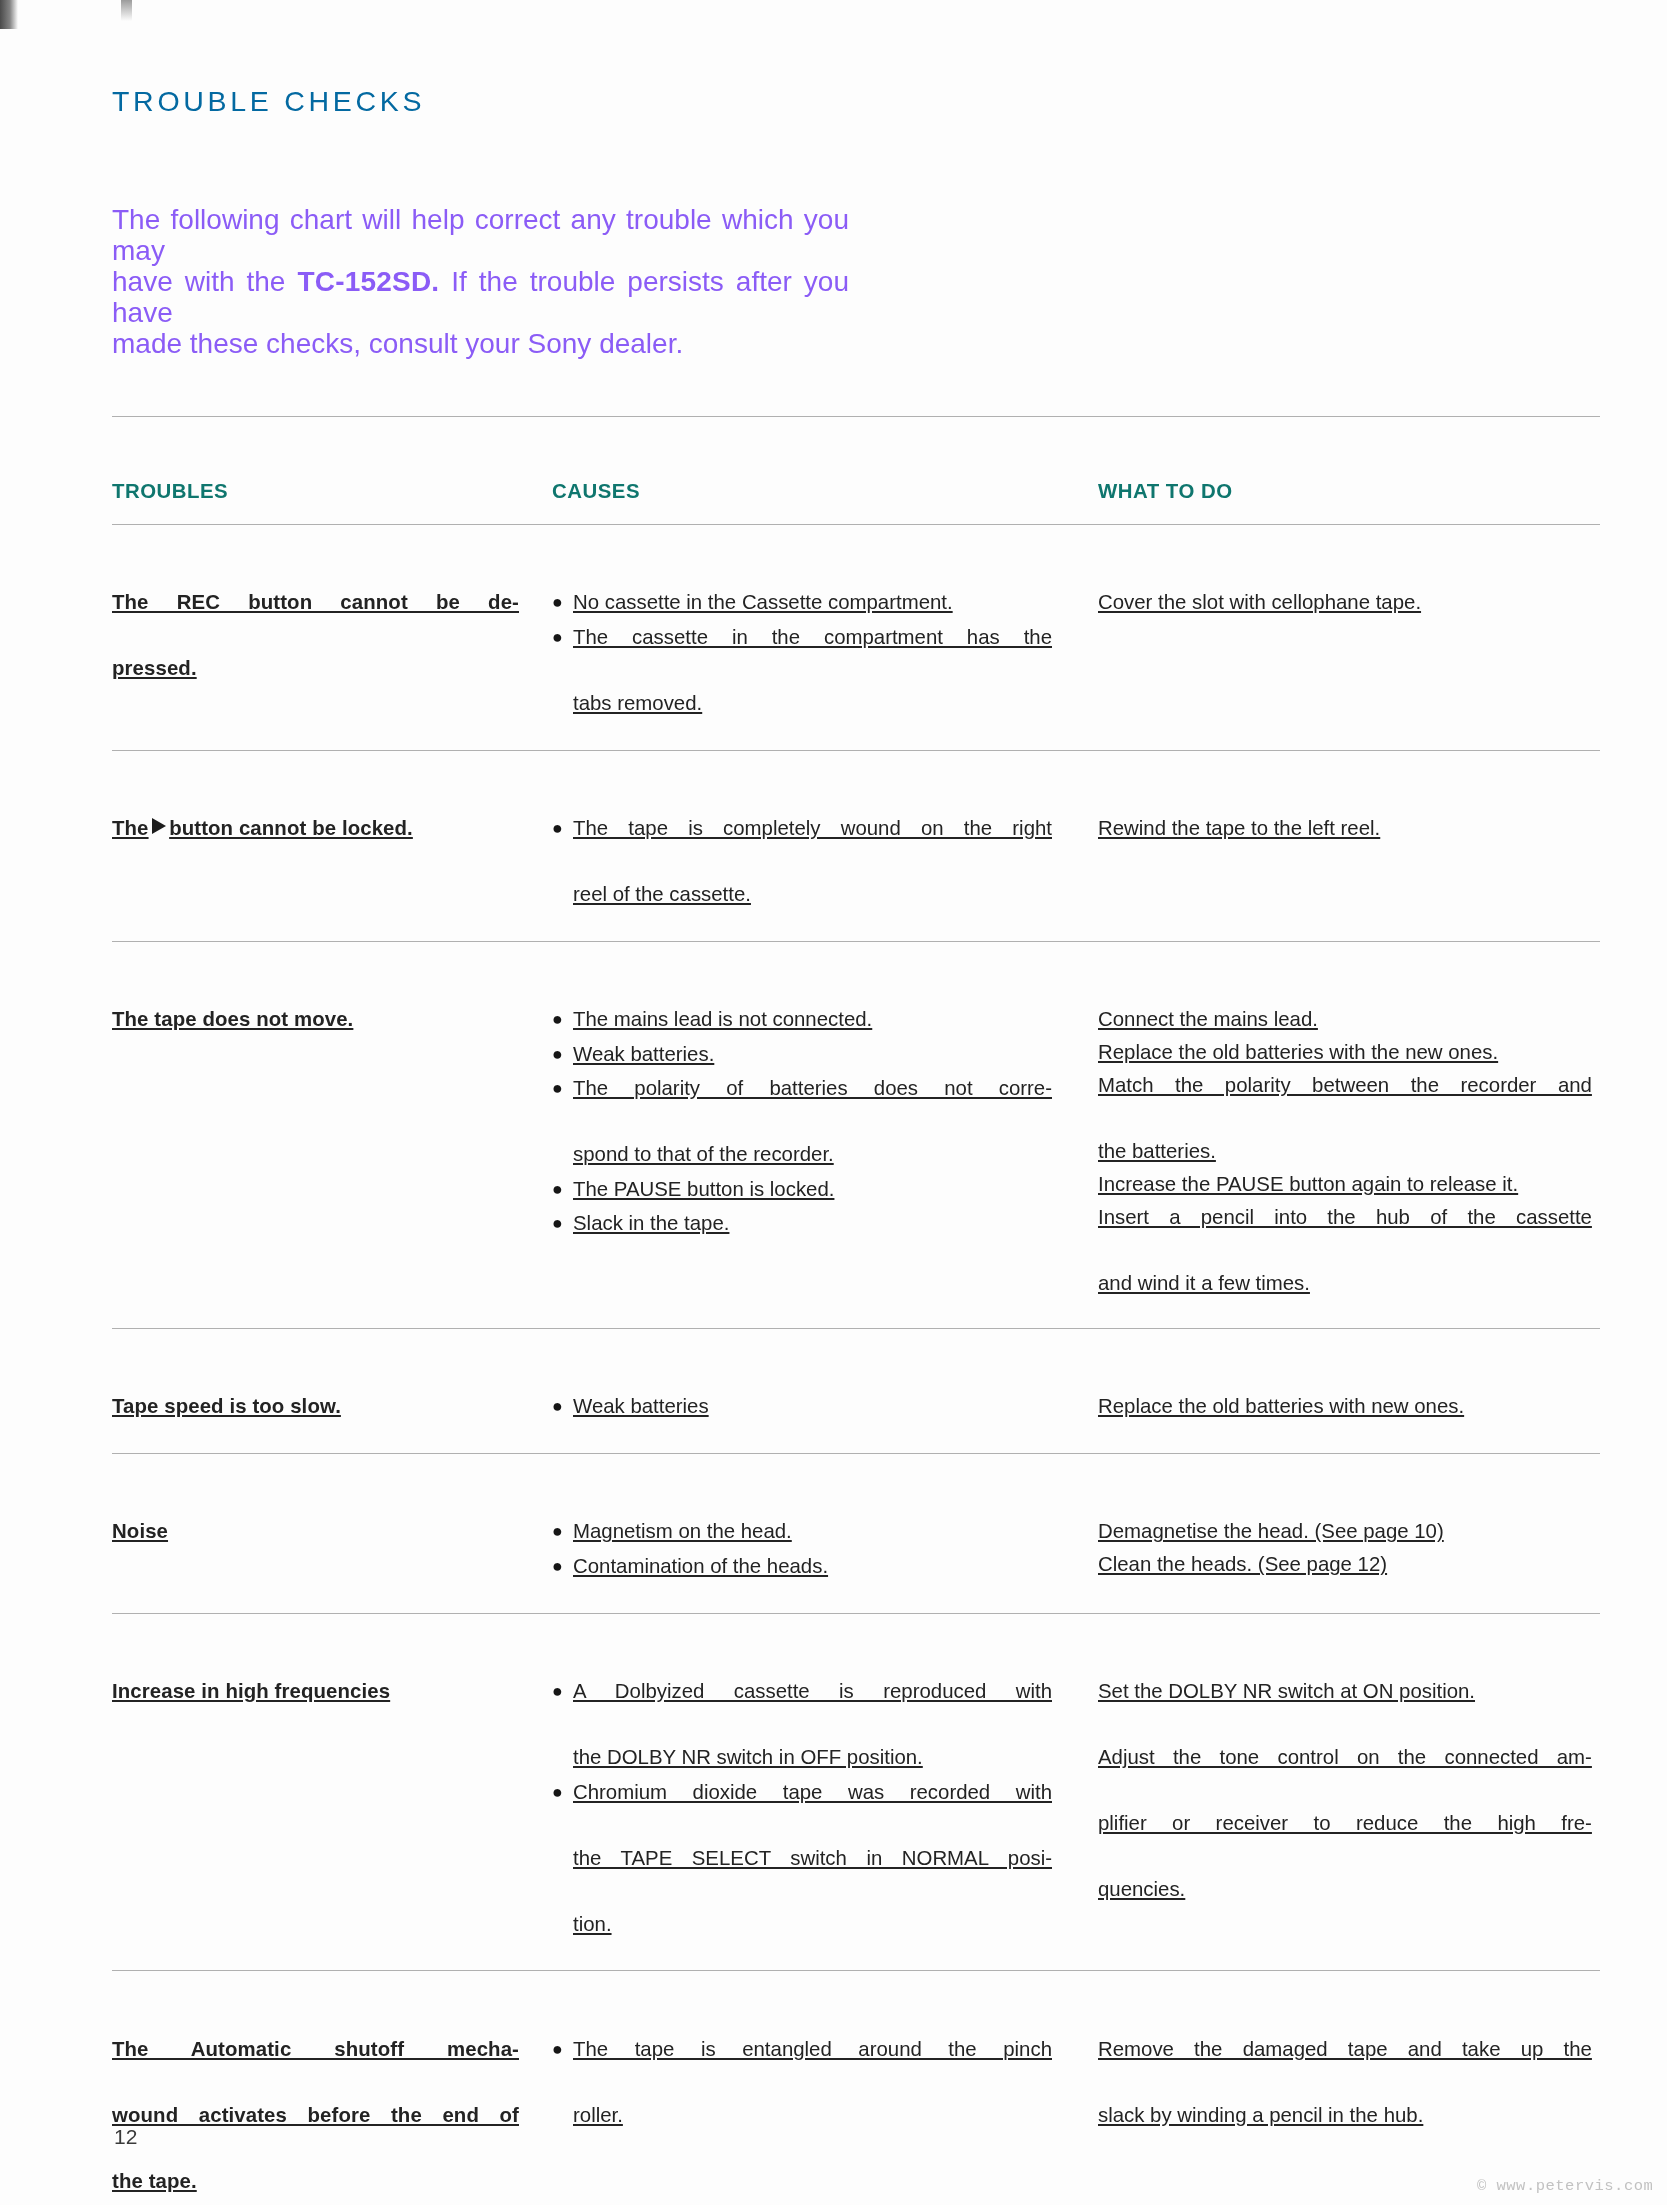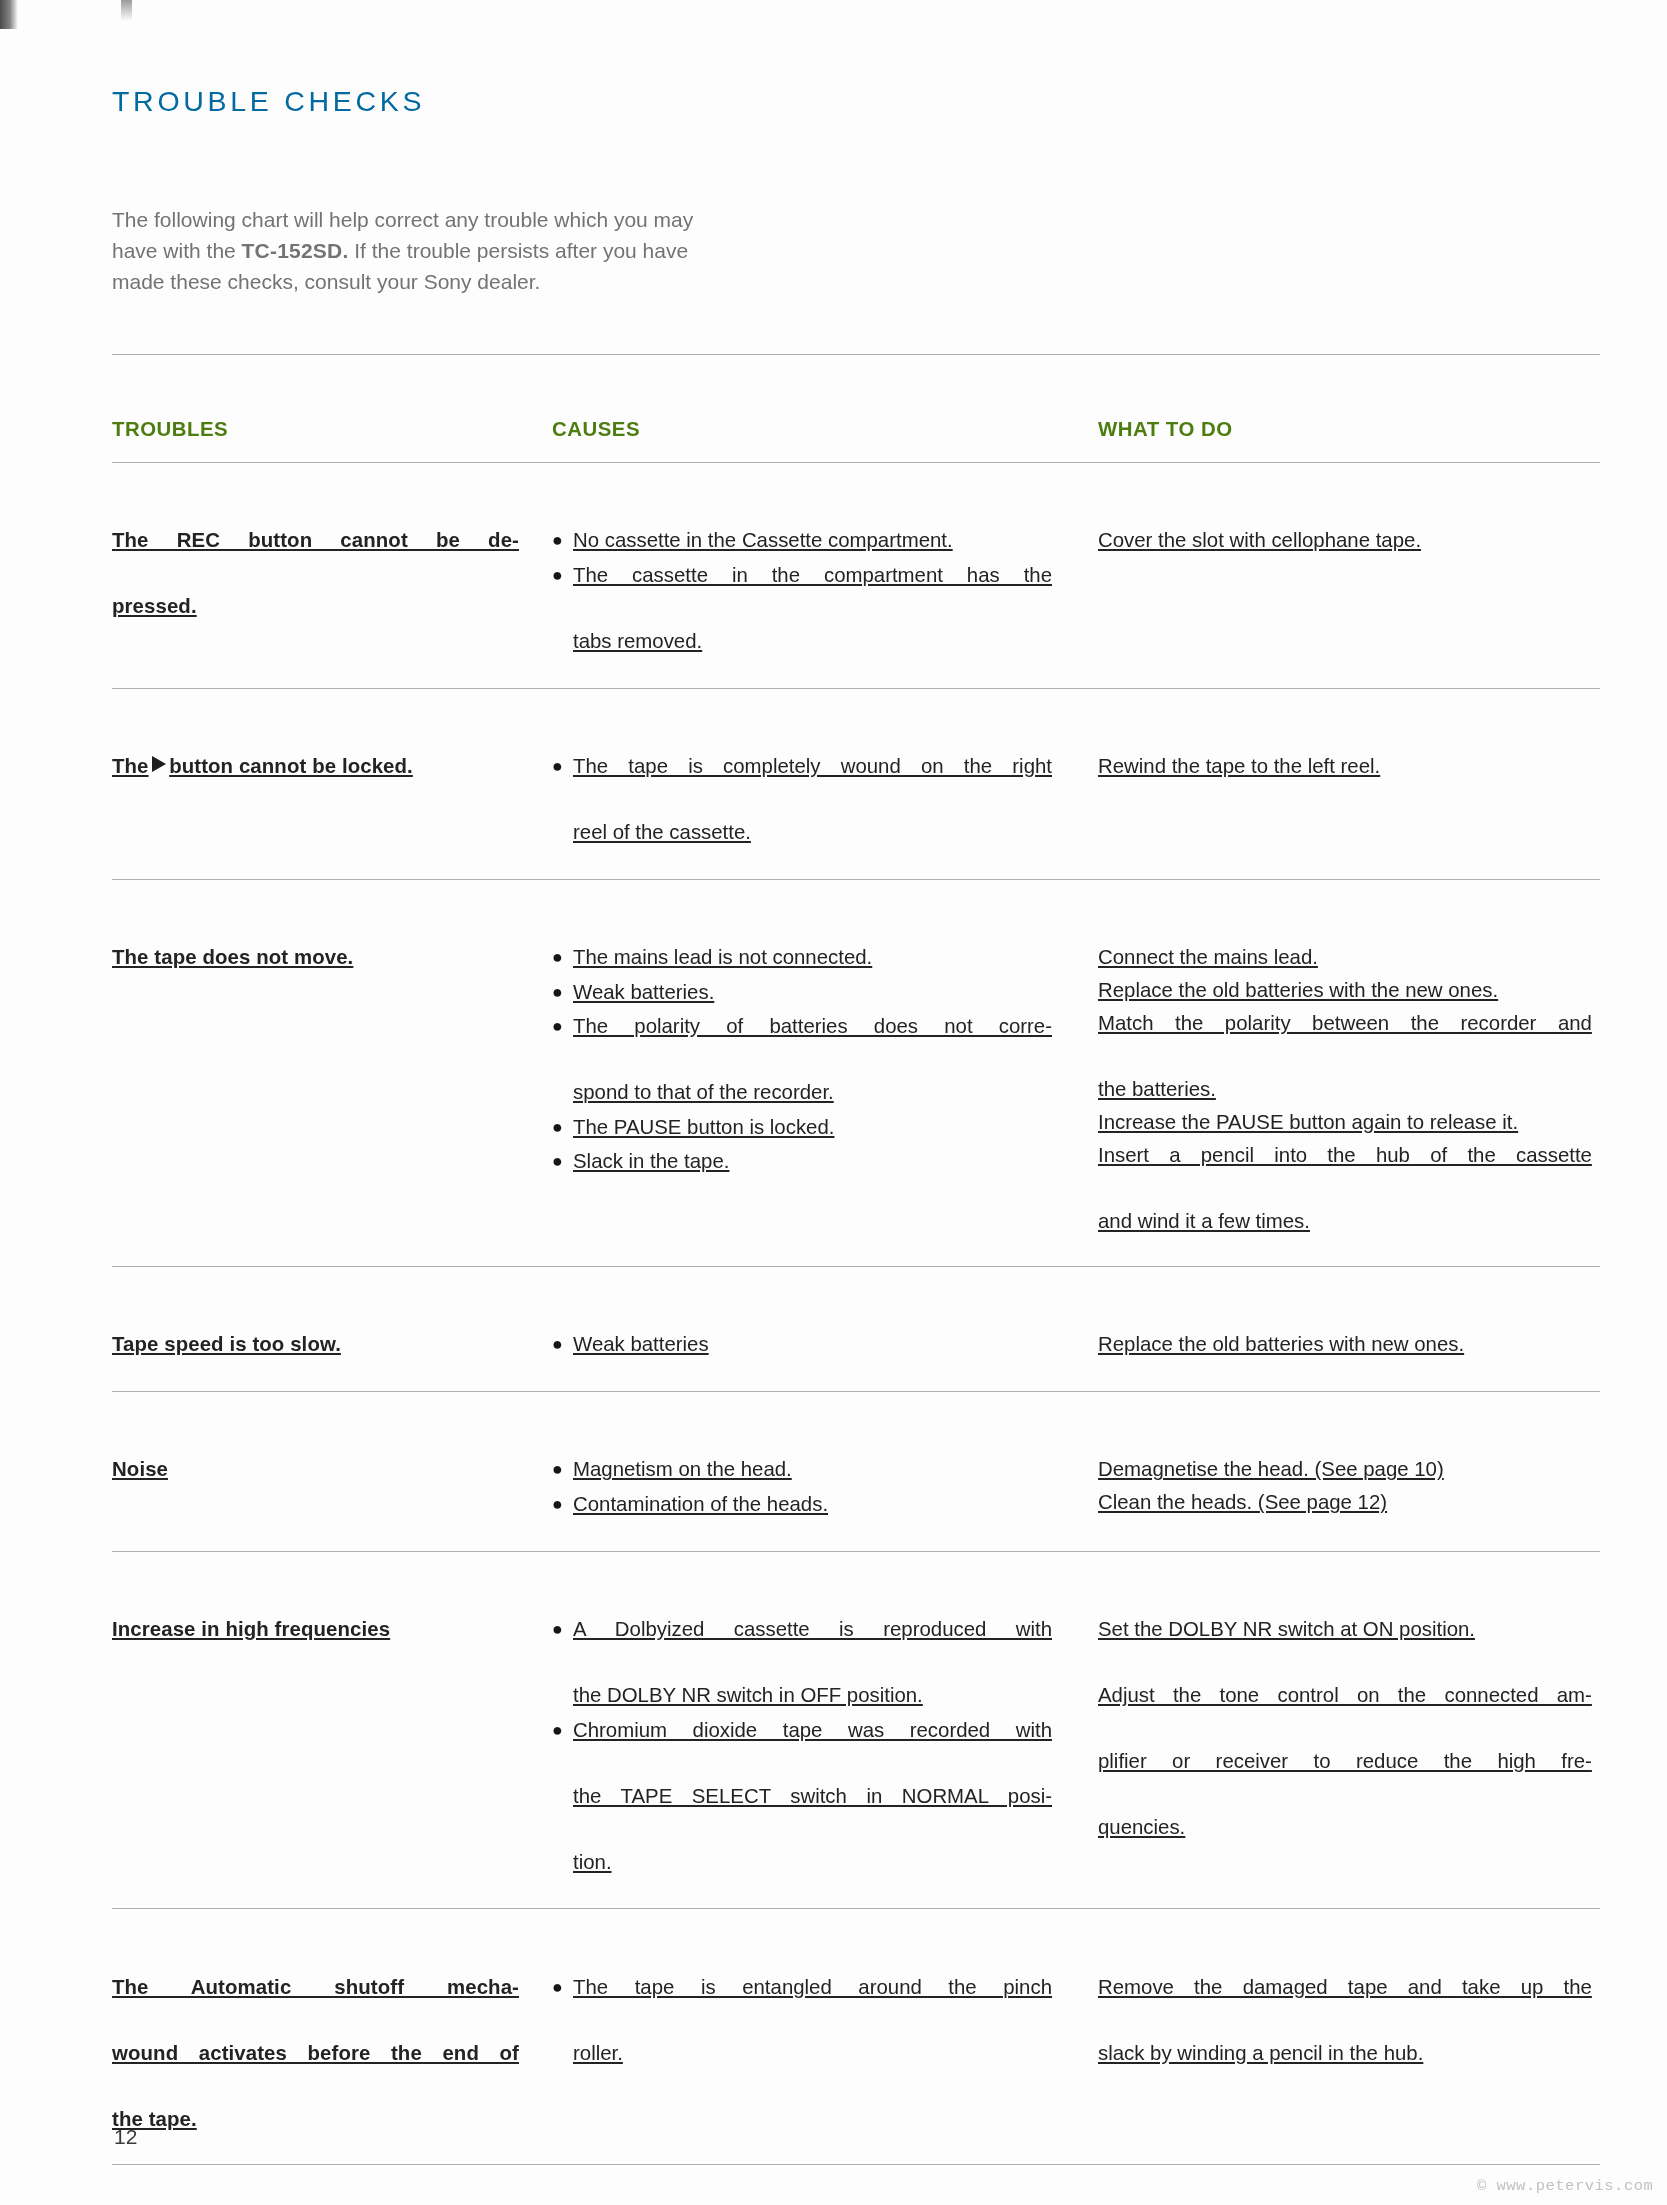--- a/index.html
+++ b/index.html
@@ -49,23 +49,23 @@
     margin-top: 85px;
     font-size: 28.5px;
     letter-spacing: 3.7px;
     color: #0369a1;
     font-weight: 400;
   }
 
   .intro {
     margin-top: 86px;
     width: 737px;
-    font-size: 21px;
+    font-size: 28px;
     line-height: 31px;
-    color: #737373;
+    color: #8b5cf6;
     text-align: justify;
   }
   .intro .nb { white-space: nowrap; font-weight: 700; letter-spacing: 0.2px; }
 
   
   .tbl {
     margin-top: 57px;
     width: 1488px;
     border-collapse: collapse;
     table-layout: fixed;
@@ -80,21 +80,21 @@
     font-size: 0;
     line-height: 0;
   }
 
   .tbl th {
     text-align: left;
     vertical-align: top;
     font-size: 20.4px;
     font-weight: 700;
     letter-spacing: 0.5px;
-    color: #4d7c0f;
+    color: #0f766e;
     padding: 18px 0 21px 0;
   }
   .tbl td {
     vertical-align: top;
     font-size: 20.4px;
     line-height: 33px;
     color: #232323;
     padding: 16.3px 0 28px 0;
     text-decoration: underline;
   }

